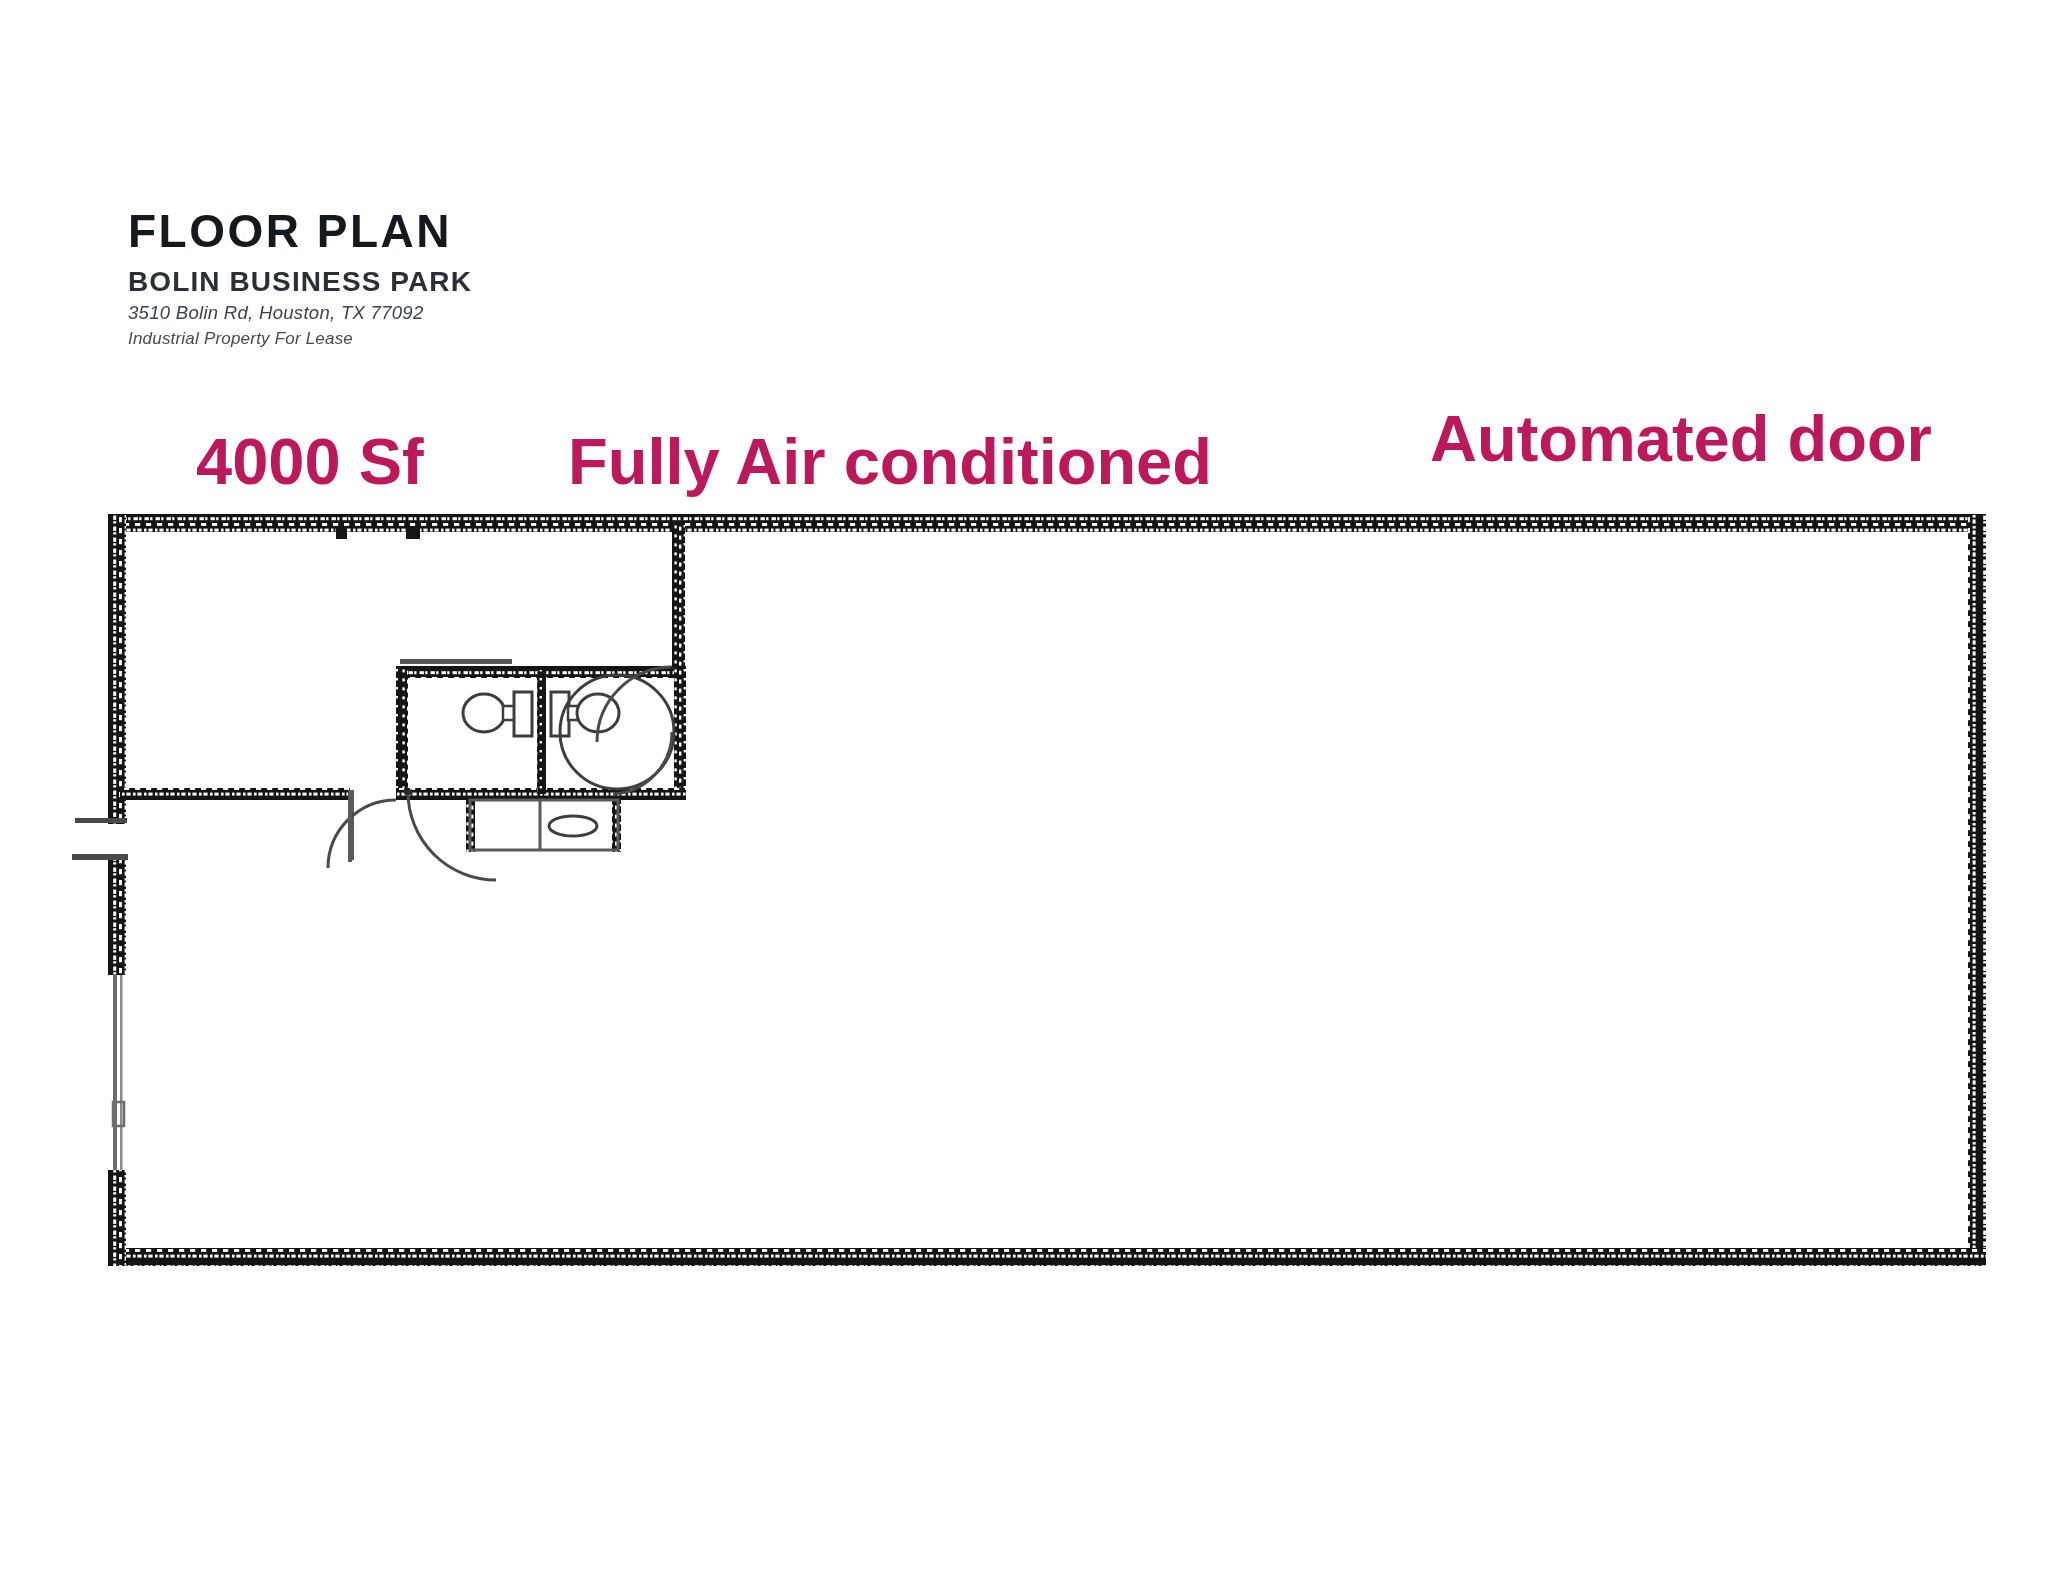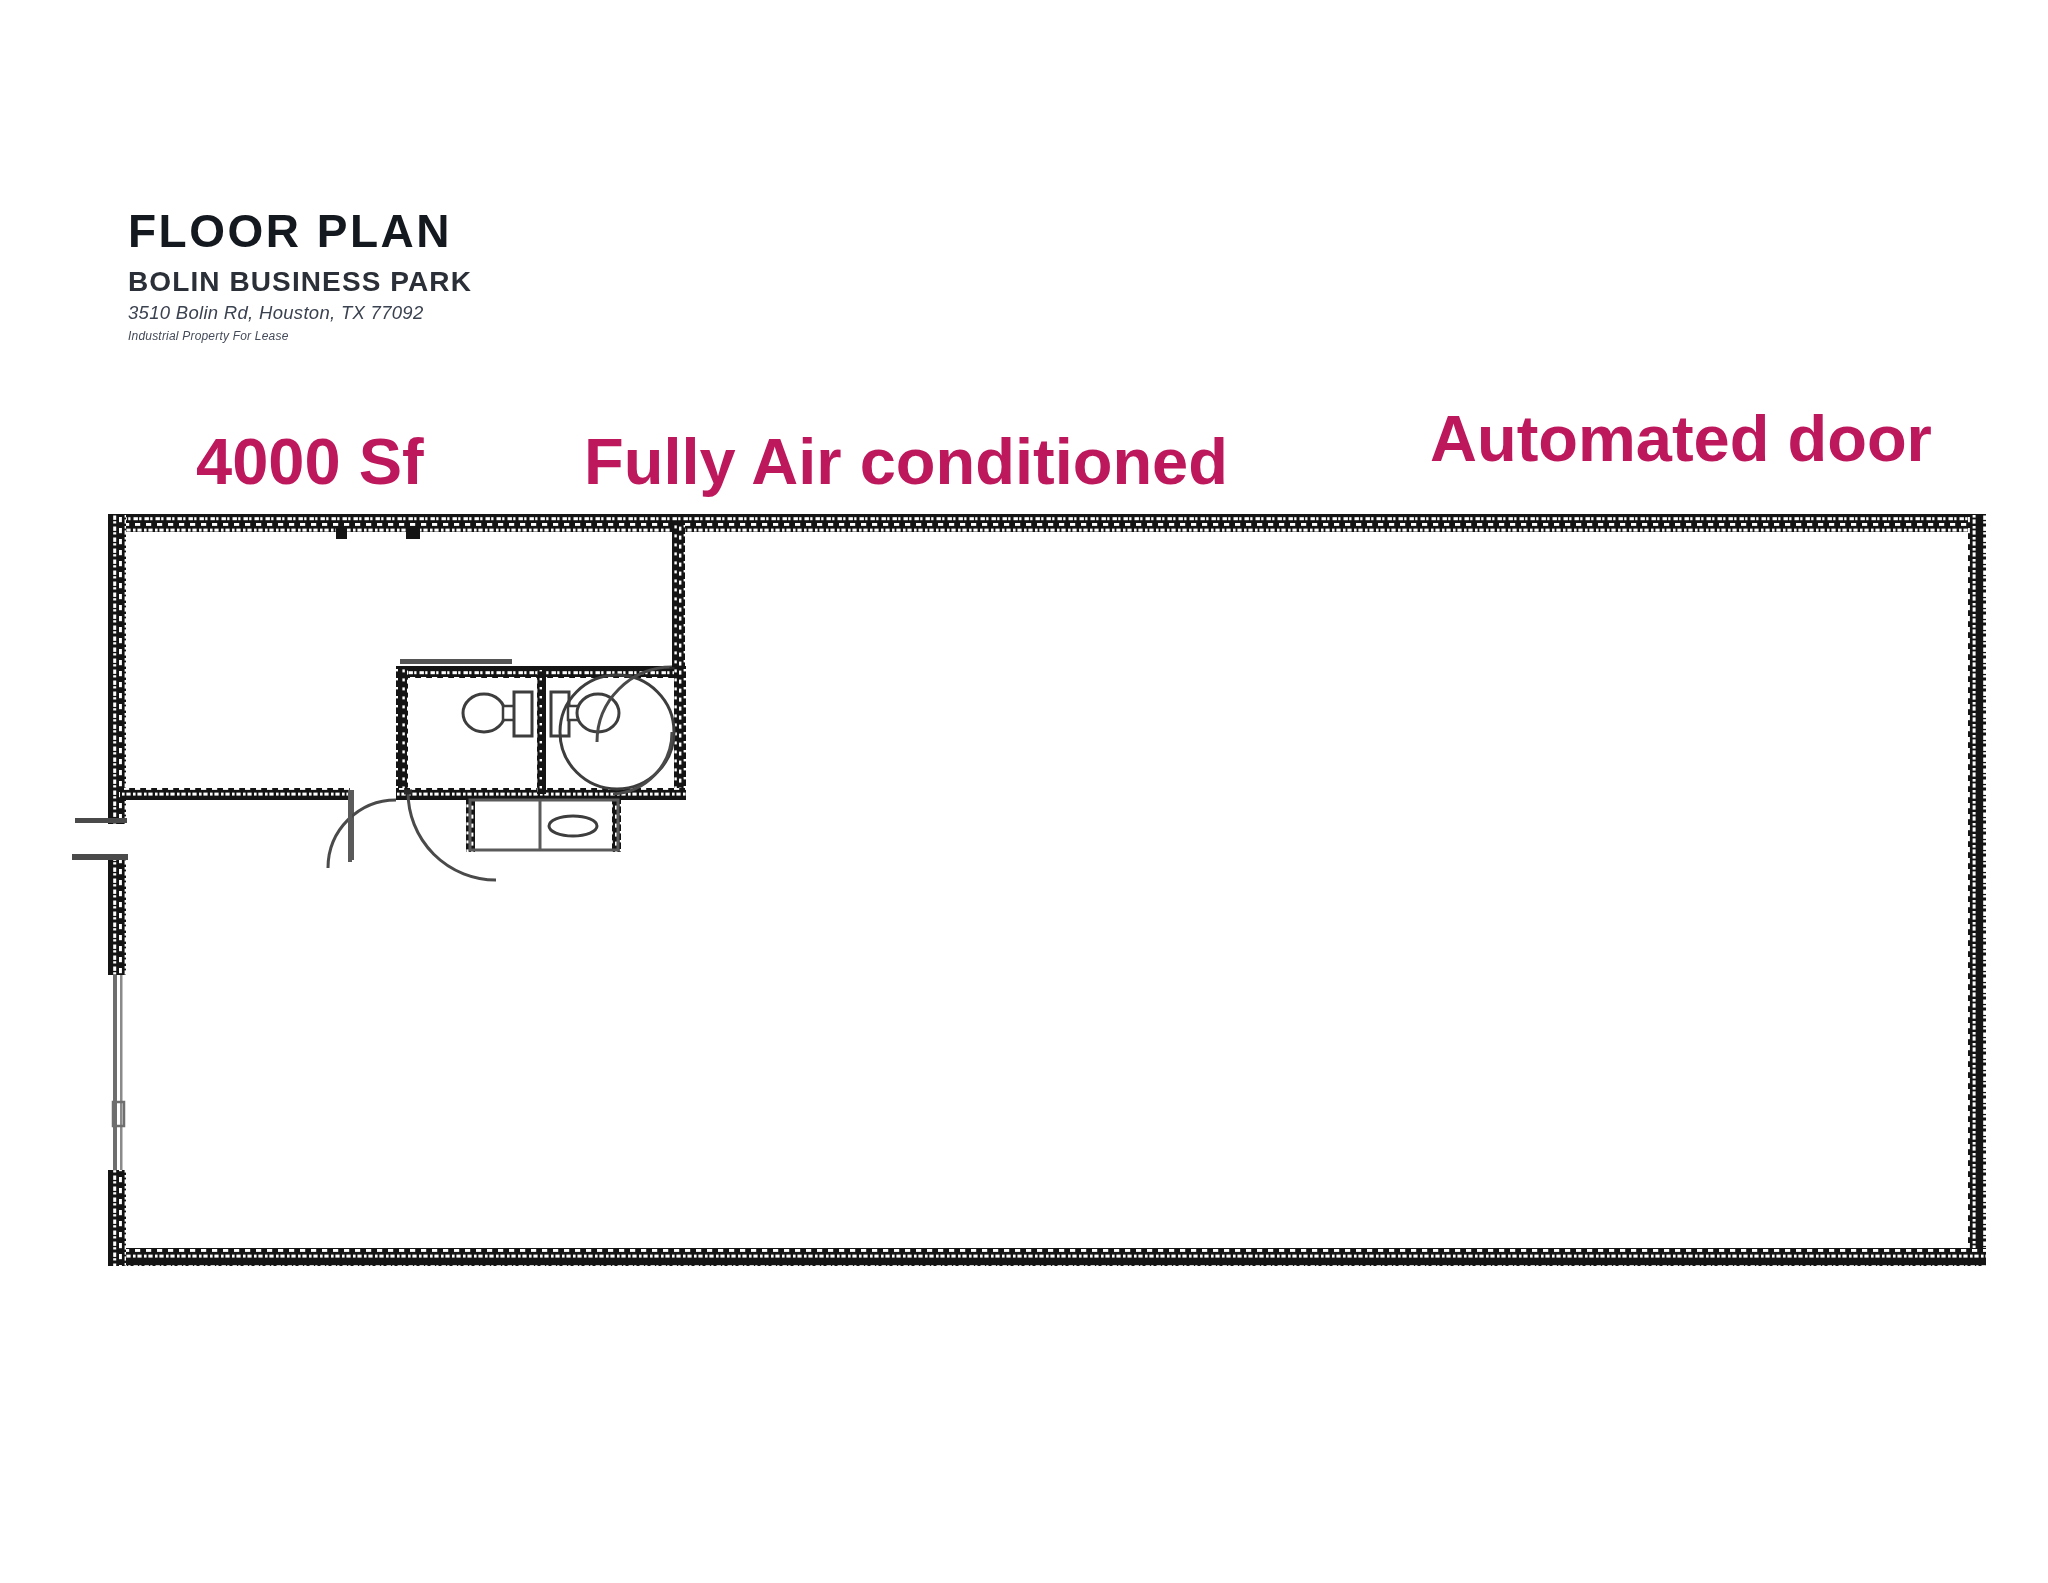--- a/index.html
+++ b/index.html
@@ -48,42 +48,42 @@
     font-weight: 500;
     letter-spacing: 0.3px;
     color: #3b4250;
     line-height: 1.0;
     margin: 0 0 7px 0;
     white-space: nowrap;
     font-style: italic;
   }
   #subtitle-line {
     font-family: "Liberation Sans", sans-serif;
-    font-size: 12px;
+    font-size: 17px;
     font-weight: 500;
     font-style: italic;
     letter-spacing: 0.2px;
     color: #434a58;
     line-height: 1.0;
     margin: 0;
     white-space: nowrap;
   }
 
   
   .callout {
     position: absolute;
     font-family: "Liberation Sans", sans-serif;
     font-size: 65px;
     font-weight: 700;
     color: #be185d;
     line-height: 1.0;
     white-space: nowrap;
   }
   #callout-area   { left: 196px;  top: 429px; }
-  #callout-hvac   { left: 584px;  top: 429px; }
+  #callout-hvac   { left: 568px;  top: 429px; }
   #callout-door   { left: 1430px; top: 406px; }
 
   
   #floorplan-drawing {
     position: absolute;
     left: 0;
     top: 470px;
     width: 2048px;
     height: 830px;
   }

